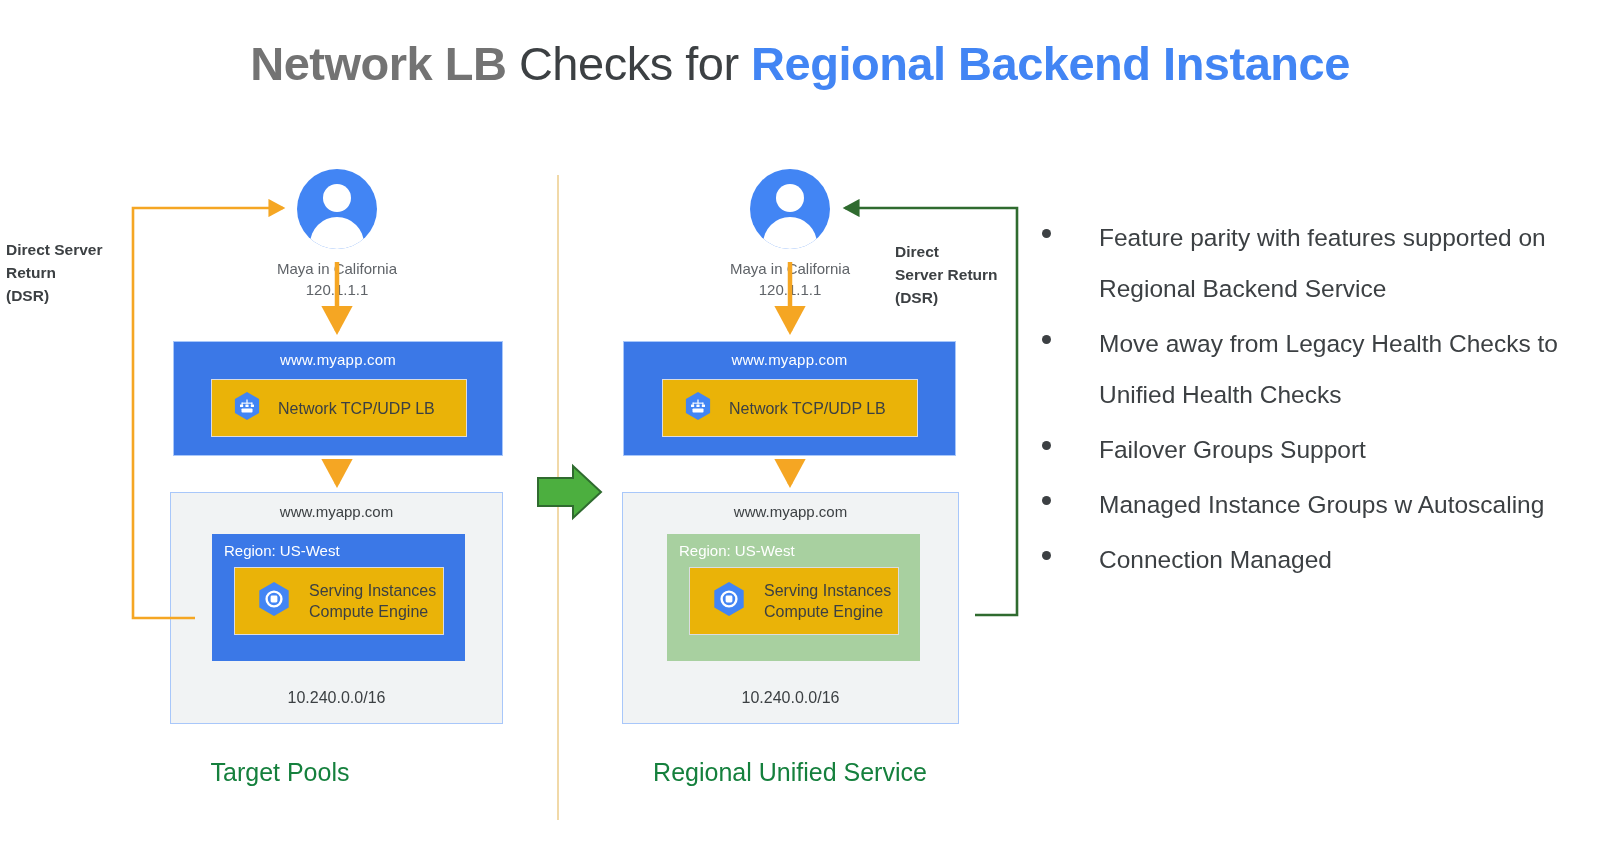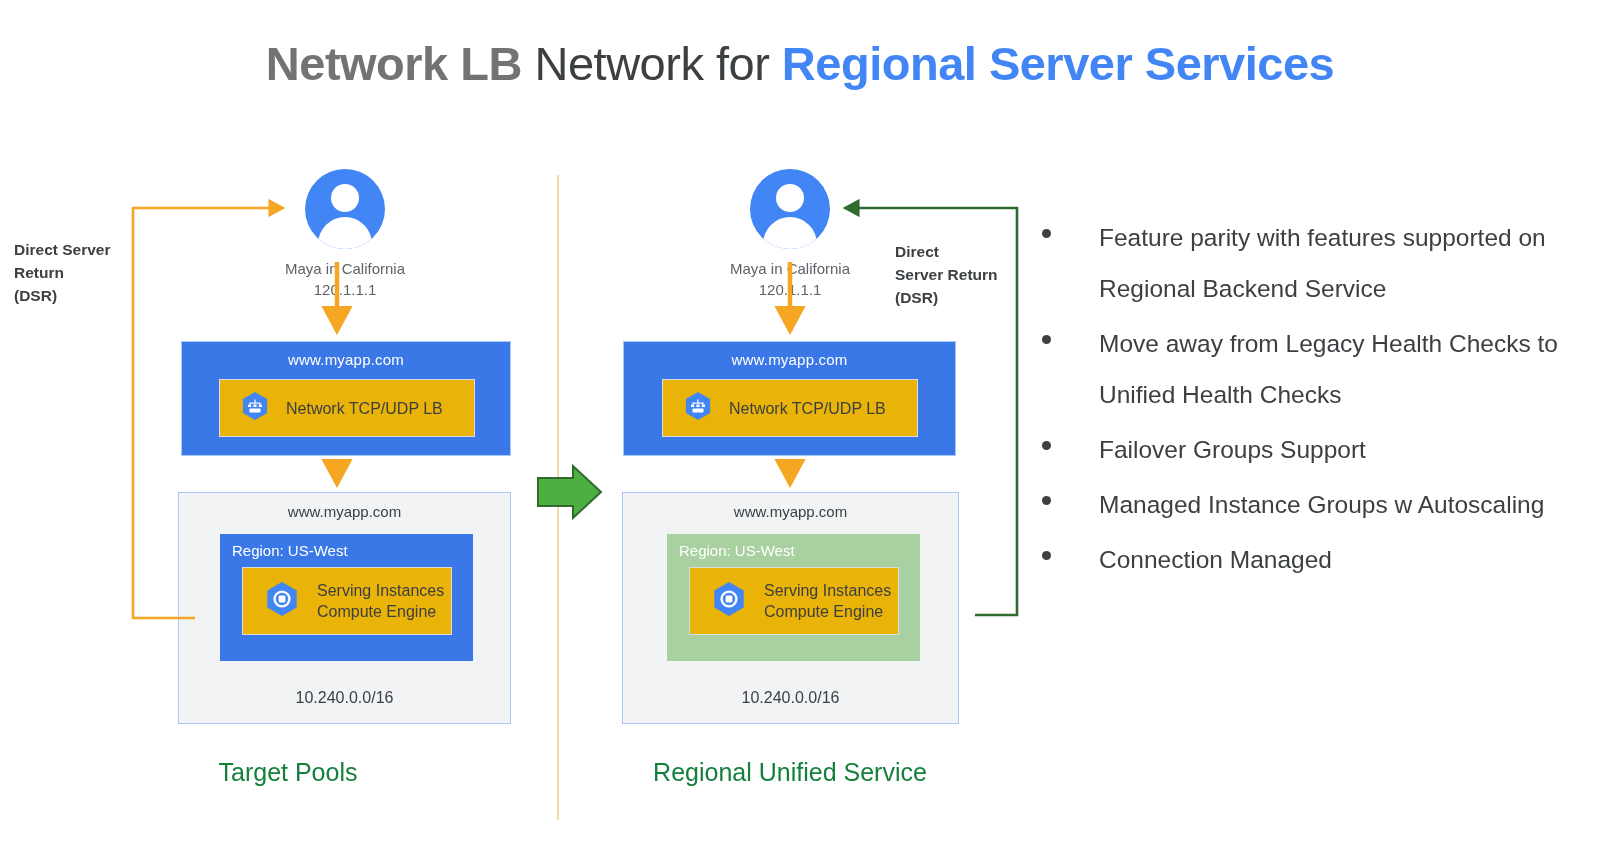--- a/index.html
+++ b/index.html
@@ -41,21 +41,21 @@
     position: absolute;
     left: 557px;
     top: 175px;
     width: 2px;
     height: 645px;
     background: #f1d9a8;
   }
 
   
   .col { position: absolute; top: 0; }
-  #col-left  { left: 8px;   width: 540px; height: 771px; text-decoration: underline; }
+  #col-left  { left: 0px;   width: 540px; height: 771px; text-decoration: underline; }
   #col-right { left: 560px; width: 470px; height: 842px; }
 
   
   .avatar {
     position: absolute;
     width: 80px;
     height: 80px;
     border-radius: 50%;
     background: #4285f4;
   }
@@ -207,21 +207,21 @@
     line-height: 51px;
     color: #3c4043;
   }
 </style>
 </head>
 <body>
 
 <div id="slide">
 
   <div id="title">
-    <span class="t-bold">Network LB </span><span class="t-reg">Network for </span><span class="t-accent">Regional Server Services</span>
+    <span class="t-bold">Network LB </span><span class="t-reg">Checks for </span><span class="t-accent">Regional Backend Instance</span>
   </div>
 
   <div id="divider"></div>
 
   <div class="col" id="col-left">
 
     <div class="dsr-label" style="left:6px; top:238px; width:180px;">
       <div>Direct Server</div>
       <div>Return</div>
       <div>(DSR)</div>

